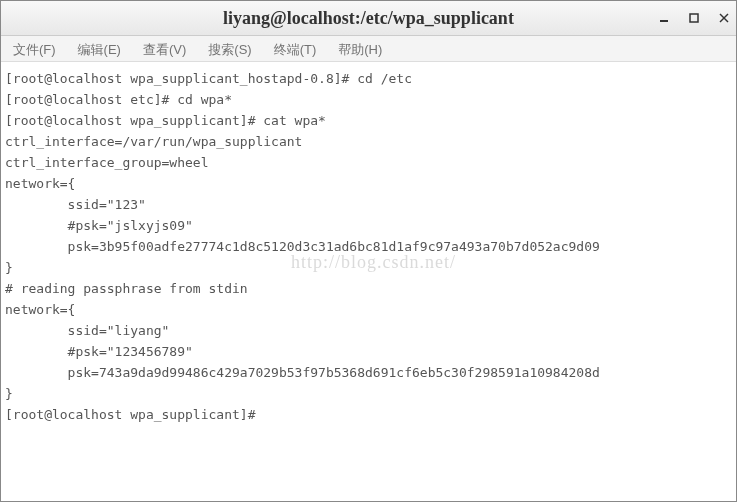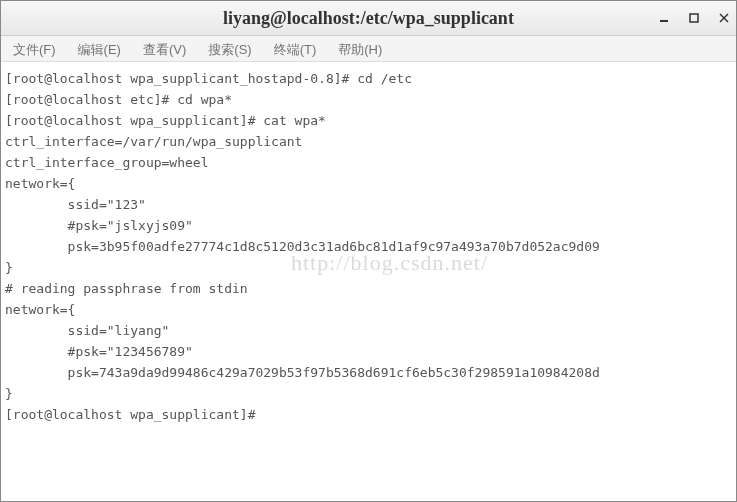--- a/index.html
+++ b/index.html
@@ -74,21 +74,21 @@
     white-space: pre;
     overflow: hidden;
     position: relative;
   }
   .watermark {
     position: absolute;
     left: 290px;
     top: 190px;
     color: rgba(150,150,150,0.35);
     font-family: serif;
-    font-size: 22px;
+    font-size: 18px;
     letter-spacing: 1px;
     pointer-events: none;
   }
 </style>
 </head>
 <body>
 
 <div class="titlebar">
   <div class="titlebar-title">liyang@localhost:/etc/wpa_supplicant</div>
   <div class="win-controls">

